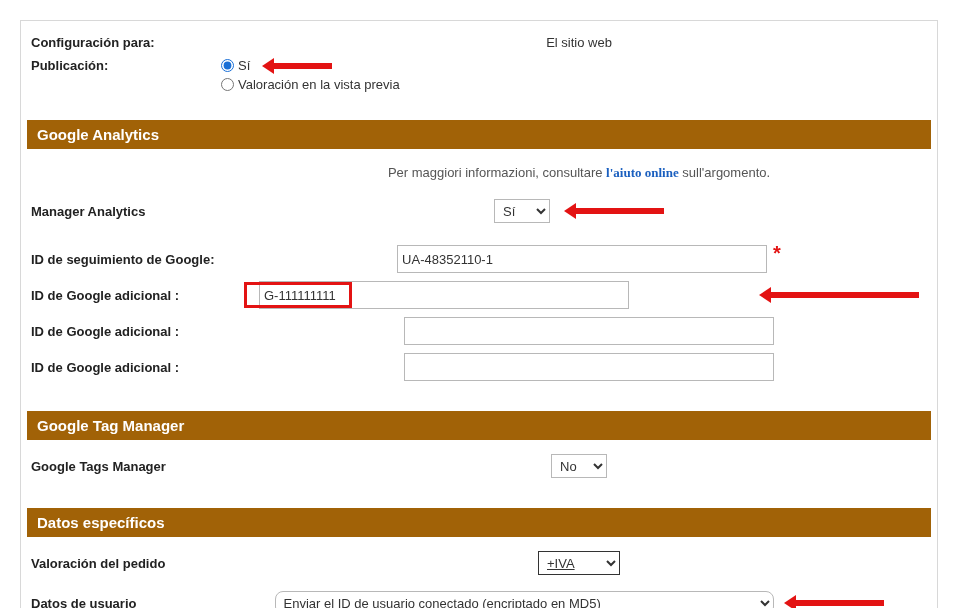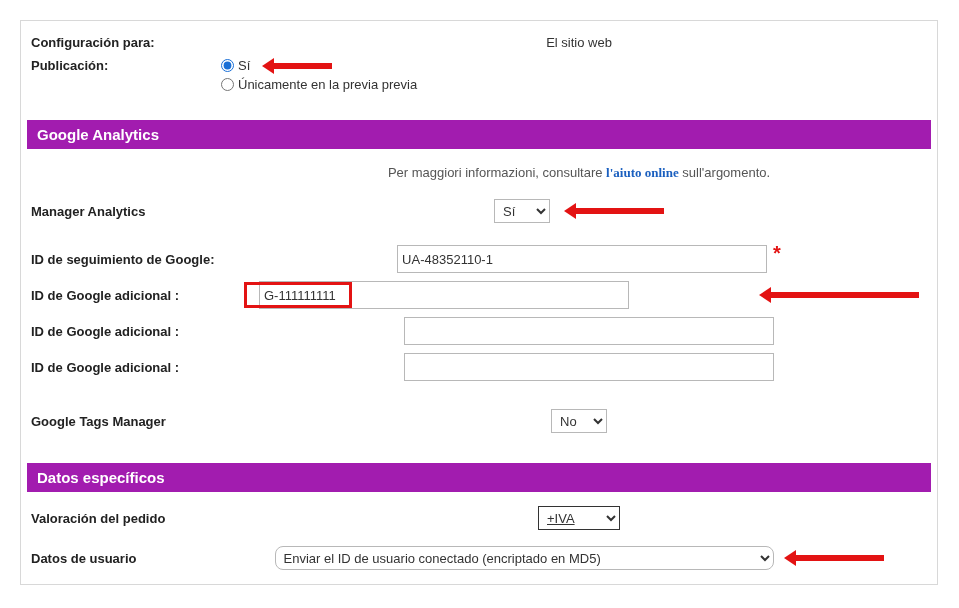--- a/index.html
+++ b/index.html
@@ -37,21 +37,21 @@
     }
     .top-block { padding: 10px 0 14px; }
     .radio-line {
       display: flex;
       align-items: center;
       gap: 4px;
       margin-bottom: 4px;
     }
     input[type="radio"] { accent-color: #1a6fd6; }
     .section-hdr {
-      background: #a21caf;
+      background: #a16207;
       color: #fff;
       font-weight: 700;
       font-size: 15px;
       padding: 6px 10px;
       margin: 6px 6px 10px 6px;
     }
     .info-line {
       color: #555;
       padding: 2px 0 10px 0;
     }
@@ -127,21 +127,21 @@
     <div class="row" style="align-items:flex-start;">
       <div class="label-col">Publicación:</div>
       <div class="field-col" style="flex-direction:column; align-items:flex-start;">
         <div class="radio-line">
           <input type="radio" name="pub" checked="" style="">
           <span>Sí</span>
           <span class="arrow arrow-a"></span>
         </div>
         <div class="radio-line">
           <input type="radio" name="pub" style="">
-          <span>Únicamente en la previa previa</span>
+          <span>Valoración en la vista previa</span>
         </div>
       </div>
     </div>
   </div>
 
   <div class="section-hdr">Google Analytics</div>
 
   <div class="row">
     <div class="label-col"></div>
     <div class="field-col">
@@ -187,20 +187,21 @@
 
   <div class="row">
     <div class="label-col" style="width:220px;">ID de Google adicional :</div>
     <div class="field-col">
       <input type="text" class="txt-wide" value="" style="">
     </div>
   </div>
 
   <div class="spacer-v"></div>
 
+  <div class="section-hdr">Google Tag Manager</div>
   <div class="row">
     <div class="label-col">Google Tags Manager</div>
     <div class="field-col">
       <select class="select-small">
         <option>No</option>
       </select>
     </div>
   </div>
 
   <div class="spacer-v"></div>

